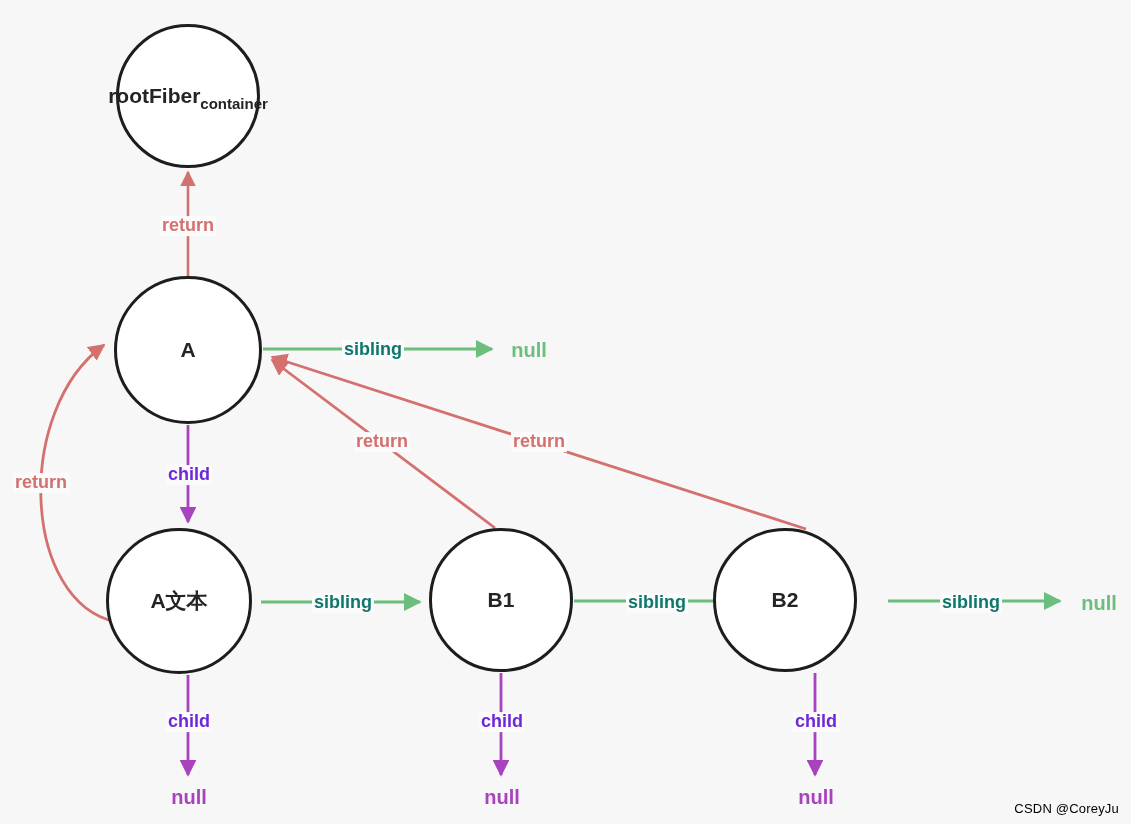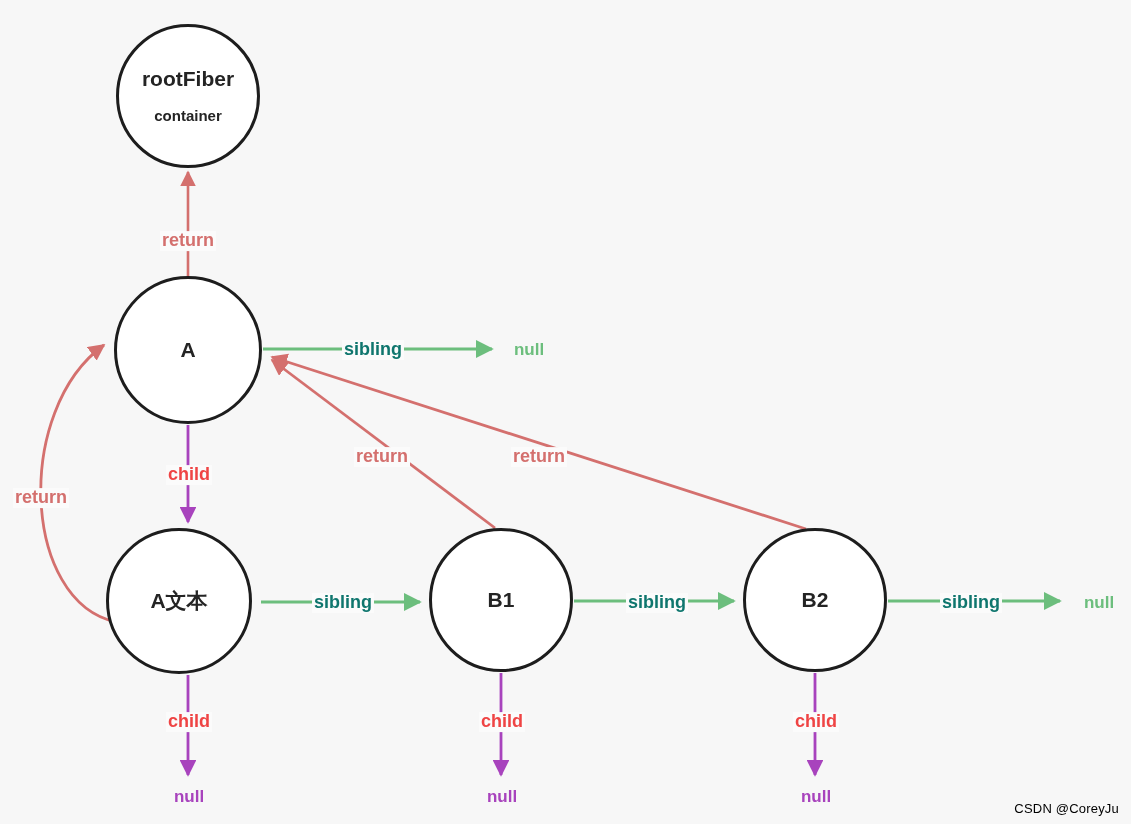--- a/index.html
+++ b/index.html
@@ -24,21 +24,21 @@
     width: 1131px;
     height: 824px;
   }
   .node {
     position: absolute;
     border-radius: 50%;
     background: #ffffff;
     border: 3px solid #1d1d1d;
     box-sizing: border-box;
     display: flex;
-    flex-direction: column;
+    flex-direction: row;
     align-items: center;
     justify-content: center;
     z-index: 3;
   }
   .node-title {
     font-size: 21px;
     font-weight: bold;
     color: #242424;
     line-height: 1.15;
   }
@@ -55,30 +55,30 @@
     font-weight: bold;
     background: #fbfbfb;
     padding: 0 2px;
     white-space: nowrap;
     transform: translate(-50%, -50%);
     z-index: 4;
     line-height: 1.1;
   }
   .terminal {
     position: absolute;
-    font-size: 17px;
+    font-size: 20px;
     font-weight: bold;
     white-space: nowrap;
     transform: translate(-50%, -50%);
     z-index: 4;
     background: transparent;
     line-height: 1.1;
   }
-  .lbl-return { color: #d4706e; margin-top: 15px; }
-  .lbl-child  { color: #ef4444; }
+  .lbl-return { color: #d4706e; }
+  .lbl-child  { color: #6d28d9; }
   .lbl-sibling{ color: #0f766e; }
   .term-null-green { color: #6cbe7d; }
   .term-null-purple{ color: #a843bd; }
   .watermark {
     position: absolute;
     font-size: 13px;
     color: #000000;
     right: 12px;
     bottom: 8px;
     z-index: 5;
@@ -138,21 +138,21 @@
   </div>
 
   <div class="node" style="left:106px; top:528px; width:146px; height:146px;">
     <span class="node-title">A文本</span>
   </div>
 
   <div class="node" style="left:429px; top:528px; width:144px; height:144px;justify-content:center;">
     <span class="node-title">B1</span>
   </div>
 
-  <div class="node" style="left:743px; top:528px; width:144px; height:144px;">
+  <div class="node" style="left:713px; top:528px; width:144px; height:144px;">
     <span class="node-title">B2</span>
   </div>
 
   <span class="edge-label lbl-return" style="left:188px; top:226px;">return</span>
 
   <span class="edge-label lbl-sibling" style="left:373px; top:350px;">sibling</span>
 
   <span class="edge-label lbl-return" style="left:382px; top:442px;">return</span>
 
   <span class="edge-label lbl-return" style="left:539px; top:442px;">return</span>

